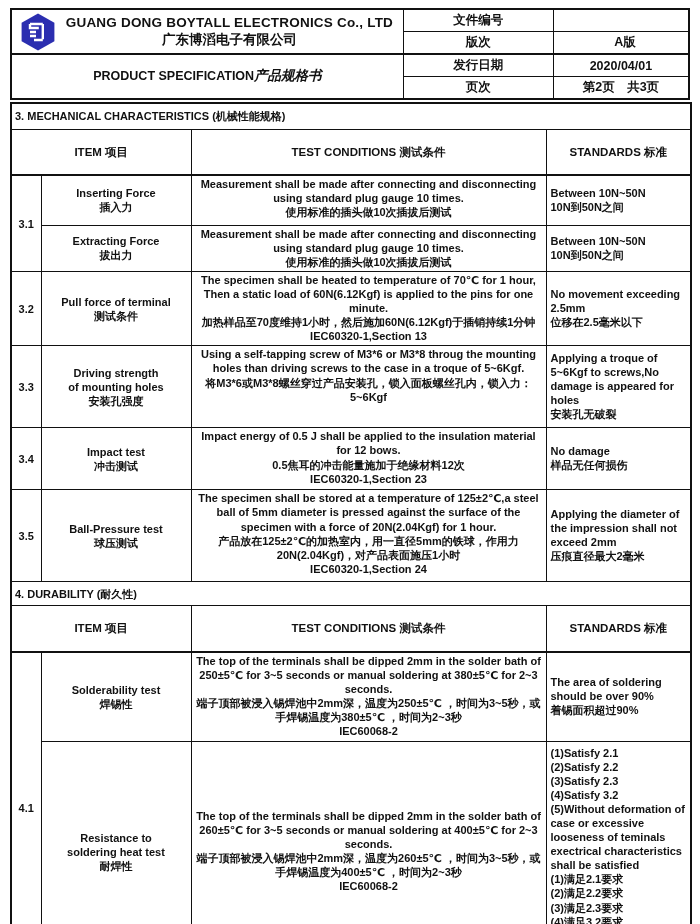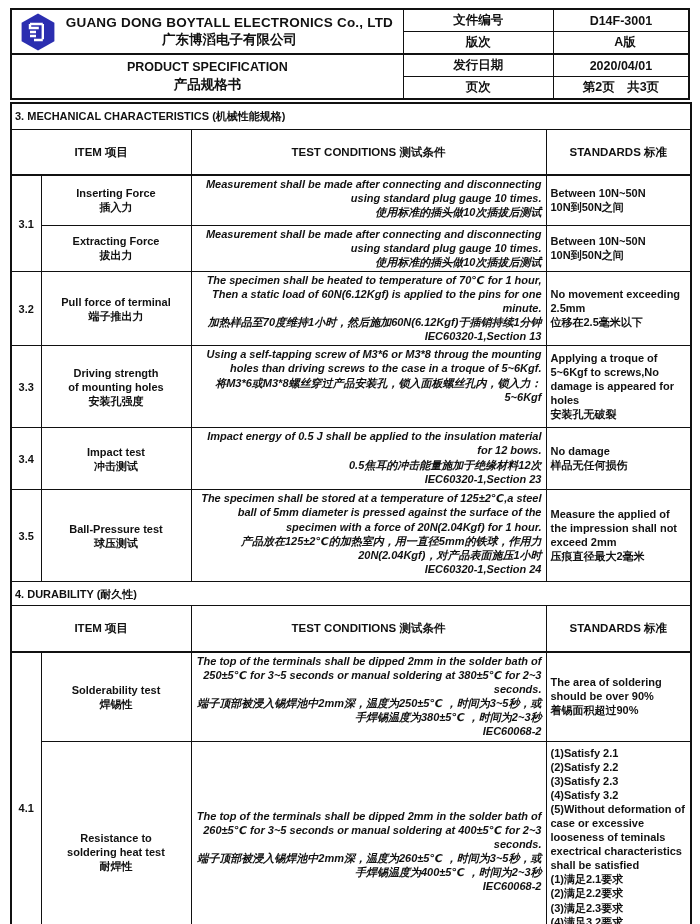--- a/index.html
+++ b/index.html
@@ -17,42 +17,42 @@
     width: 680px; height: 92px;
     border: 2px solid #111;
     display: flex;
   }
   .header-left { width: 393px; display: flex; flex-direction: column; border-right: 1px solid #111; }
   .company-row { height: 45px; border-bottom: 2px solid #111; display: flex; align-items: center; padding: 2px 4px; }
   .logo-wrap { width: 44px; height: 42px; flex: 0 0 44px; display:flex; align-items:center; justify-content:center; }
   .company-names { flex: 1; text-align: center; line-height: 1.25; }
   .company-en { font-size: 13.5px; letter-spacing: 0.2px; }
   .company-cn { font-size: 13.5px; }
-  .title-row { flex: 1; display: flex; flex-direction: column; align-items: center; justify-content: center; line-height: 1.35; }
+  .title-row { flex: 1; display: flex; align-items: center; justify-content: center; line-height: 1.35; }
   .doc-title-en { font-size: 12.5px; }
-  .doc-title-cn { font-size: 13.5px; }
+  .doc-title-cn { font-size: 13.5px; font-style: italic; }
 
   .header-right { width: 285px; display: flex; flex-direction: column; }
   .hr-row { flex: 1; display: flex; border-bottom: 1px solid #111; }
   .hr-row:nth-child(2) { border-bottom: 2px solid #111; gap: 8px; }
   .hr-row:last-child { border-bottom: none; }
   .hr-label { width: 150px; border-right: 1px solid #111; display:flex; align-items:center; justify-content:center; font-size: 12.5px; }
   .hr-value { flex: 1; display:flex; align-items:center; justify-content:center; font-size: 12.5px; }
 
   
   table.spec { width: 680px; border-collapse: collapse; table-layout: fixed; margin-top: 2px; border: 2px solid #111; }
   table.spec td { border: 1px solid #111; font-size: 11px; line-height: 1.28; }
   td.sec-title {
     border-top: 2px solid #111; border-bottom: 2px solid #111;
     font-size: 12px; padding: 4px 3px; text-align: left;
   }
   tr.head-row td { border-bottom: 2px solid #111; text-align: center; font-size: 11.5px; padding: 15px 2px; }
   td.num { text-align: center; font-size: 11px; }
   td.item { text-align: center; white-space: pre-line; padding: 2px 3px; vertical-align: middle; margin-left: 6px; }
-  td.cond { text-align: right; white-space: pre-line; padding: 1px 4px 2px 4px; vertical-align: top; font-style: italic; }
+  td.cond { text-align: center; white-space: pre-line; padding: 1px 4px 2px 4px; vertical-align: top; }
   td.stand { text-align: left; white-space: pre-line; padding: 1px 3px 2px 4px; vertical-align: middle; line-height: 1.22; }
   td.vmid { vertical-align: middle; }
 </style>
 </head>
 <body>
 
 <div class="page">
 
   <div class="header-box">
     <div class="header-left">
@@ -69,21 +69,20 @@
         </div>
       </div>
       <div class="title-row">
         <div class="doc-title-en">PRODUCT SPECIFICATION</div>
         <div class="doc-title-cn">产品规格书</div>
       </div>
     </div>
     <div class="header-right">
       <div class="hr-row">
         <div class="hr-label">文件编号</div>
-        <div class="hr-value">D14F-3001</div>
       </div>
       <div class="hr-row">
         <div class="hr-label">版次</div>
         <div class="hr-value">A版</div>
       </div>
       <div class="hr-row">
         <div class="hr-label">发行日期</div>
         <div class="hr-value">2020/04/01</div>
       </div>
       <div class="hr-row">
@@ -127,21 +126,21 @@
 拔出力</td>
       <td class="cond">Measurement shall be made after connecting and disconnecting using standard plug gauge 10 times.
 使用标准的插头做10次插拔后测试</td>
       <td class="stand">Between 10N~50N
 10N到50N之间</td>
     </tr>
 
     <tr style="height:70px">
       <td class="num">3.2</td>
       <td class="item">Pull force of terminal
-端子推出力</td>
+测试条件</td>
       <td class="cond">The specimen shall be heated to temperature of 70℃ for 1 hour,
 Then a static load of 60N(6.12Kgf) is applied to the pins for one minute.
 加热样品至70度维持1小时，然后施加60N(6.12Kgf)于插销持续1分钟
 IEC60320-1,Section 13</td>
       <td class="stand">No movement exceeding
 2.5mm
 位移在2.5毫米以下</td>
     </tr>
 
     <tr style="height:82px">
@@ -171,21 +170,21 @@
     </tr>
 
     <tr style="height:92px">
       <td class="num">3.5</td>
       <td class="item">Ball-Pressure test
 球压测试</td>
       <td class="cond">The specimen shall be stored at a temperature of 125±2℃,a steel ball of 5mm diameter is pressed against the surface of the specimen with a force of 20N(2.04Kgf) for 1 hour.
 产品放在125±2℃的加热室内，用一直径5mm的铁球，作用力
 20N(2.04Kgf)，对产品表面施压1小时
 IEC60320-1,Section 24</td>
-      <td class="stand">Measure the applied of
+      <td class="stand">Applying the diameter of
 the impression shall not
 exceed 2mm
 压痕直径最大2毫米</td>
     </tr>
 
     <tr style="height:24px">
       <td class="sec-title" colspan="4">4. DURABILITY  (耐久性)</td>
     </tr>
 
     <tr class="head-row" style="height:28px">

